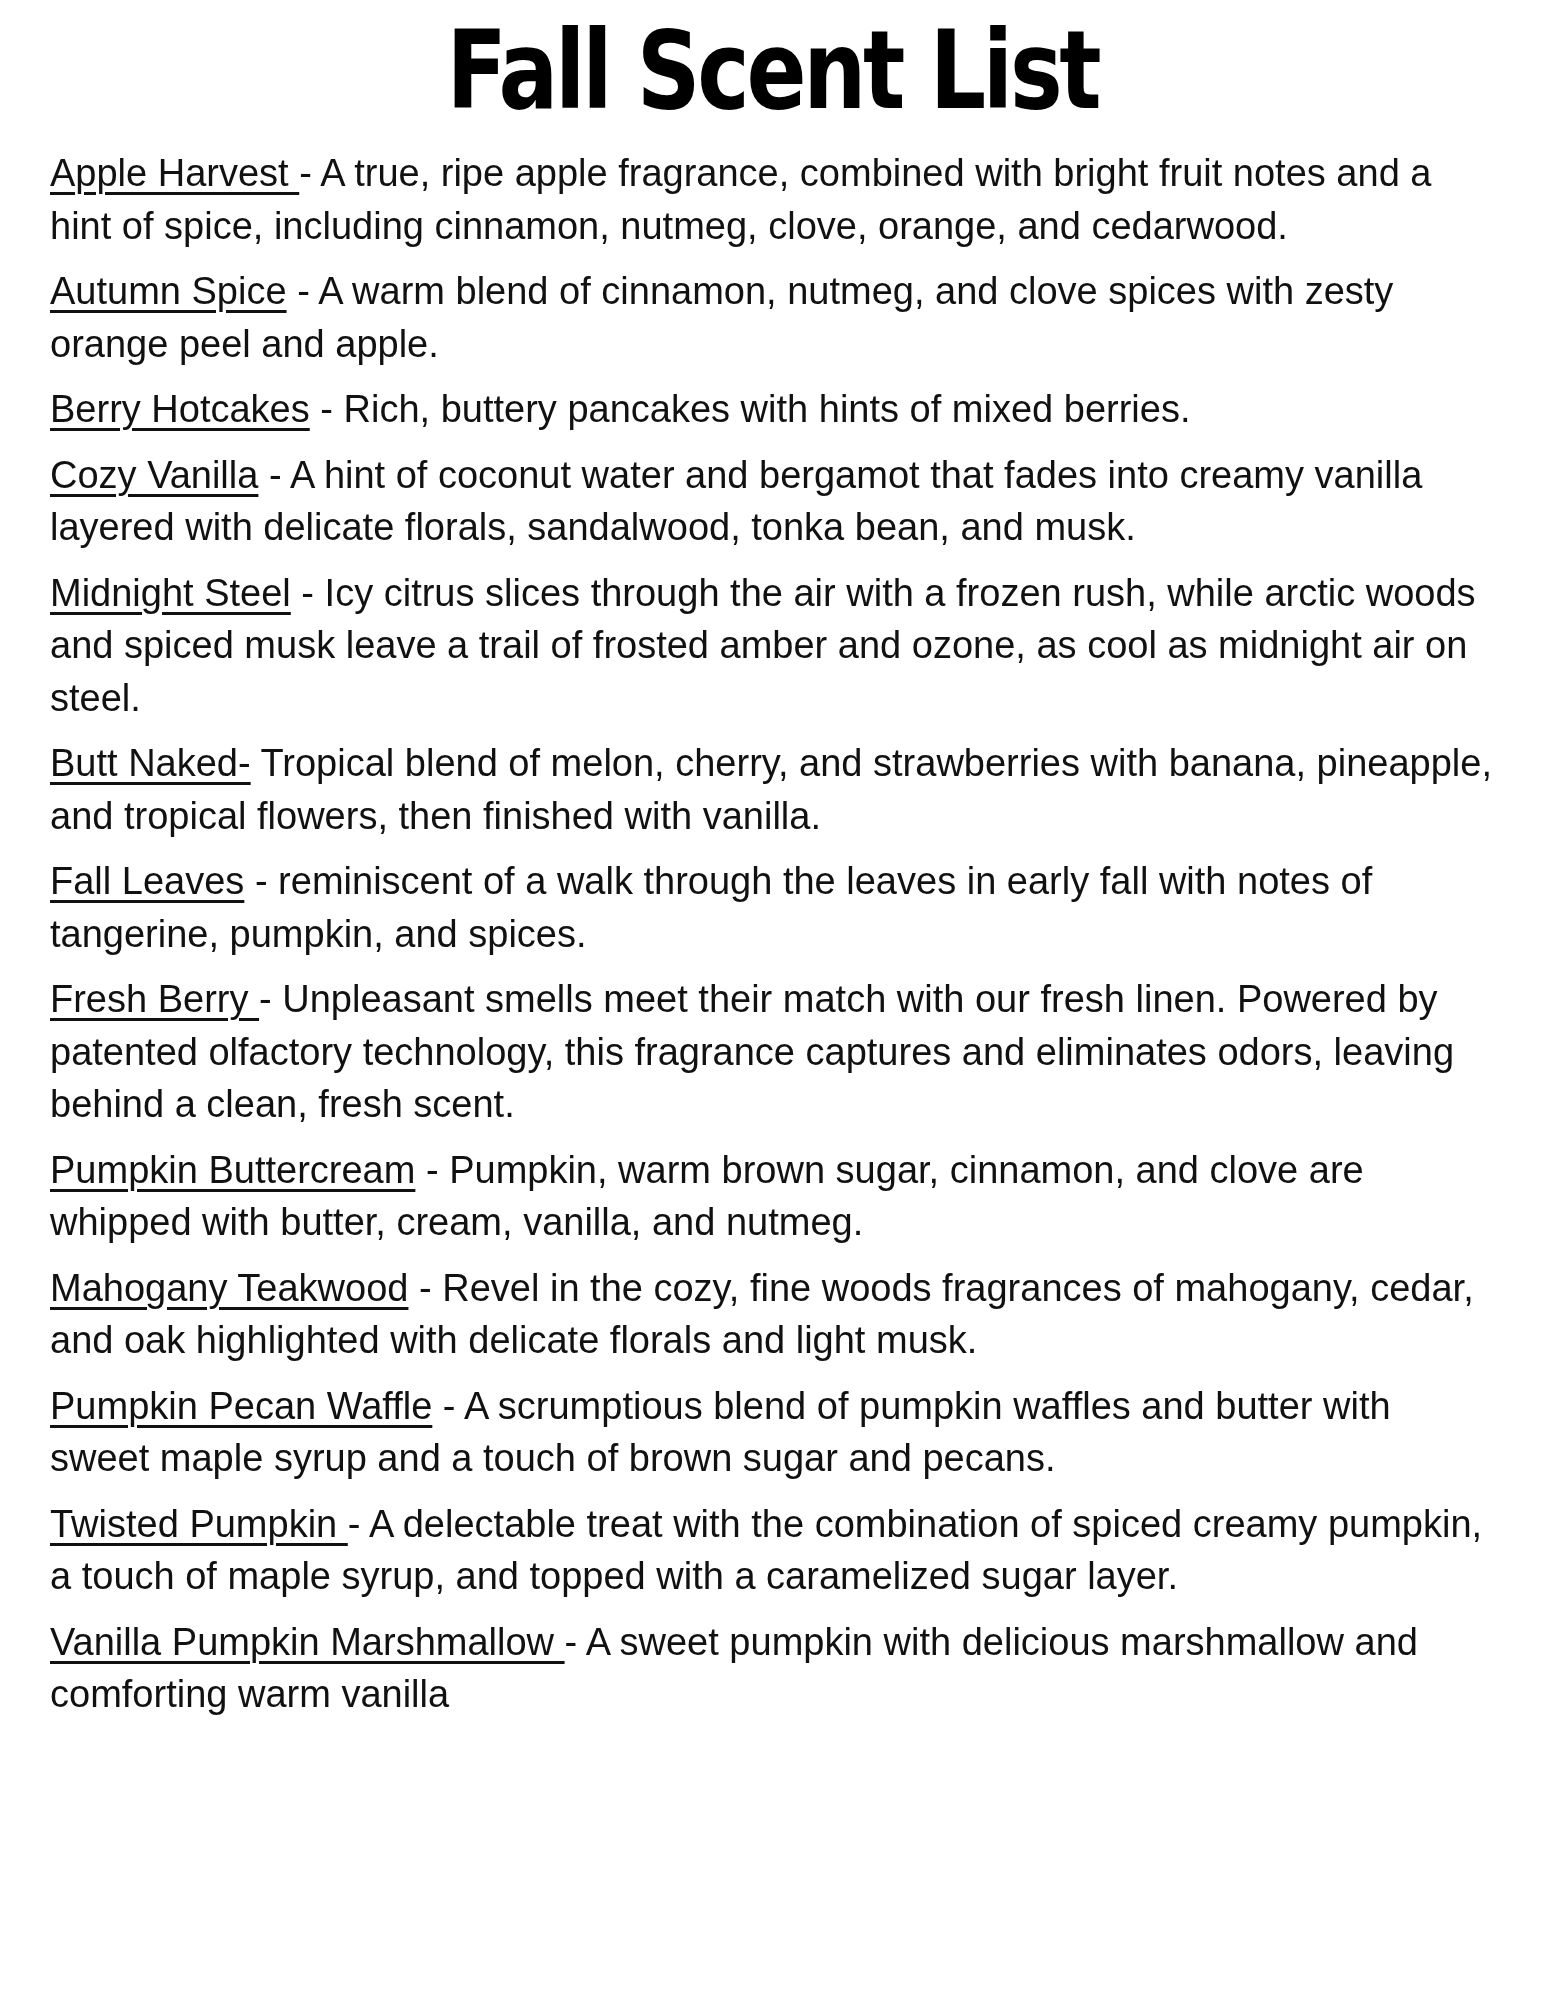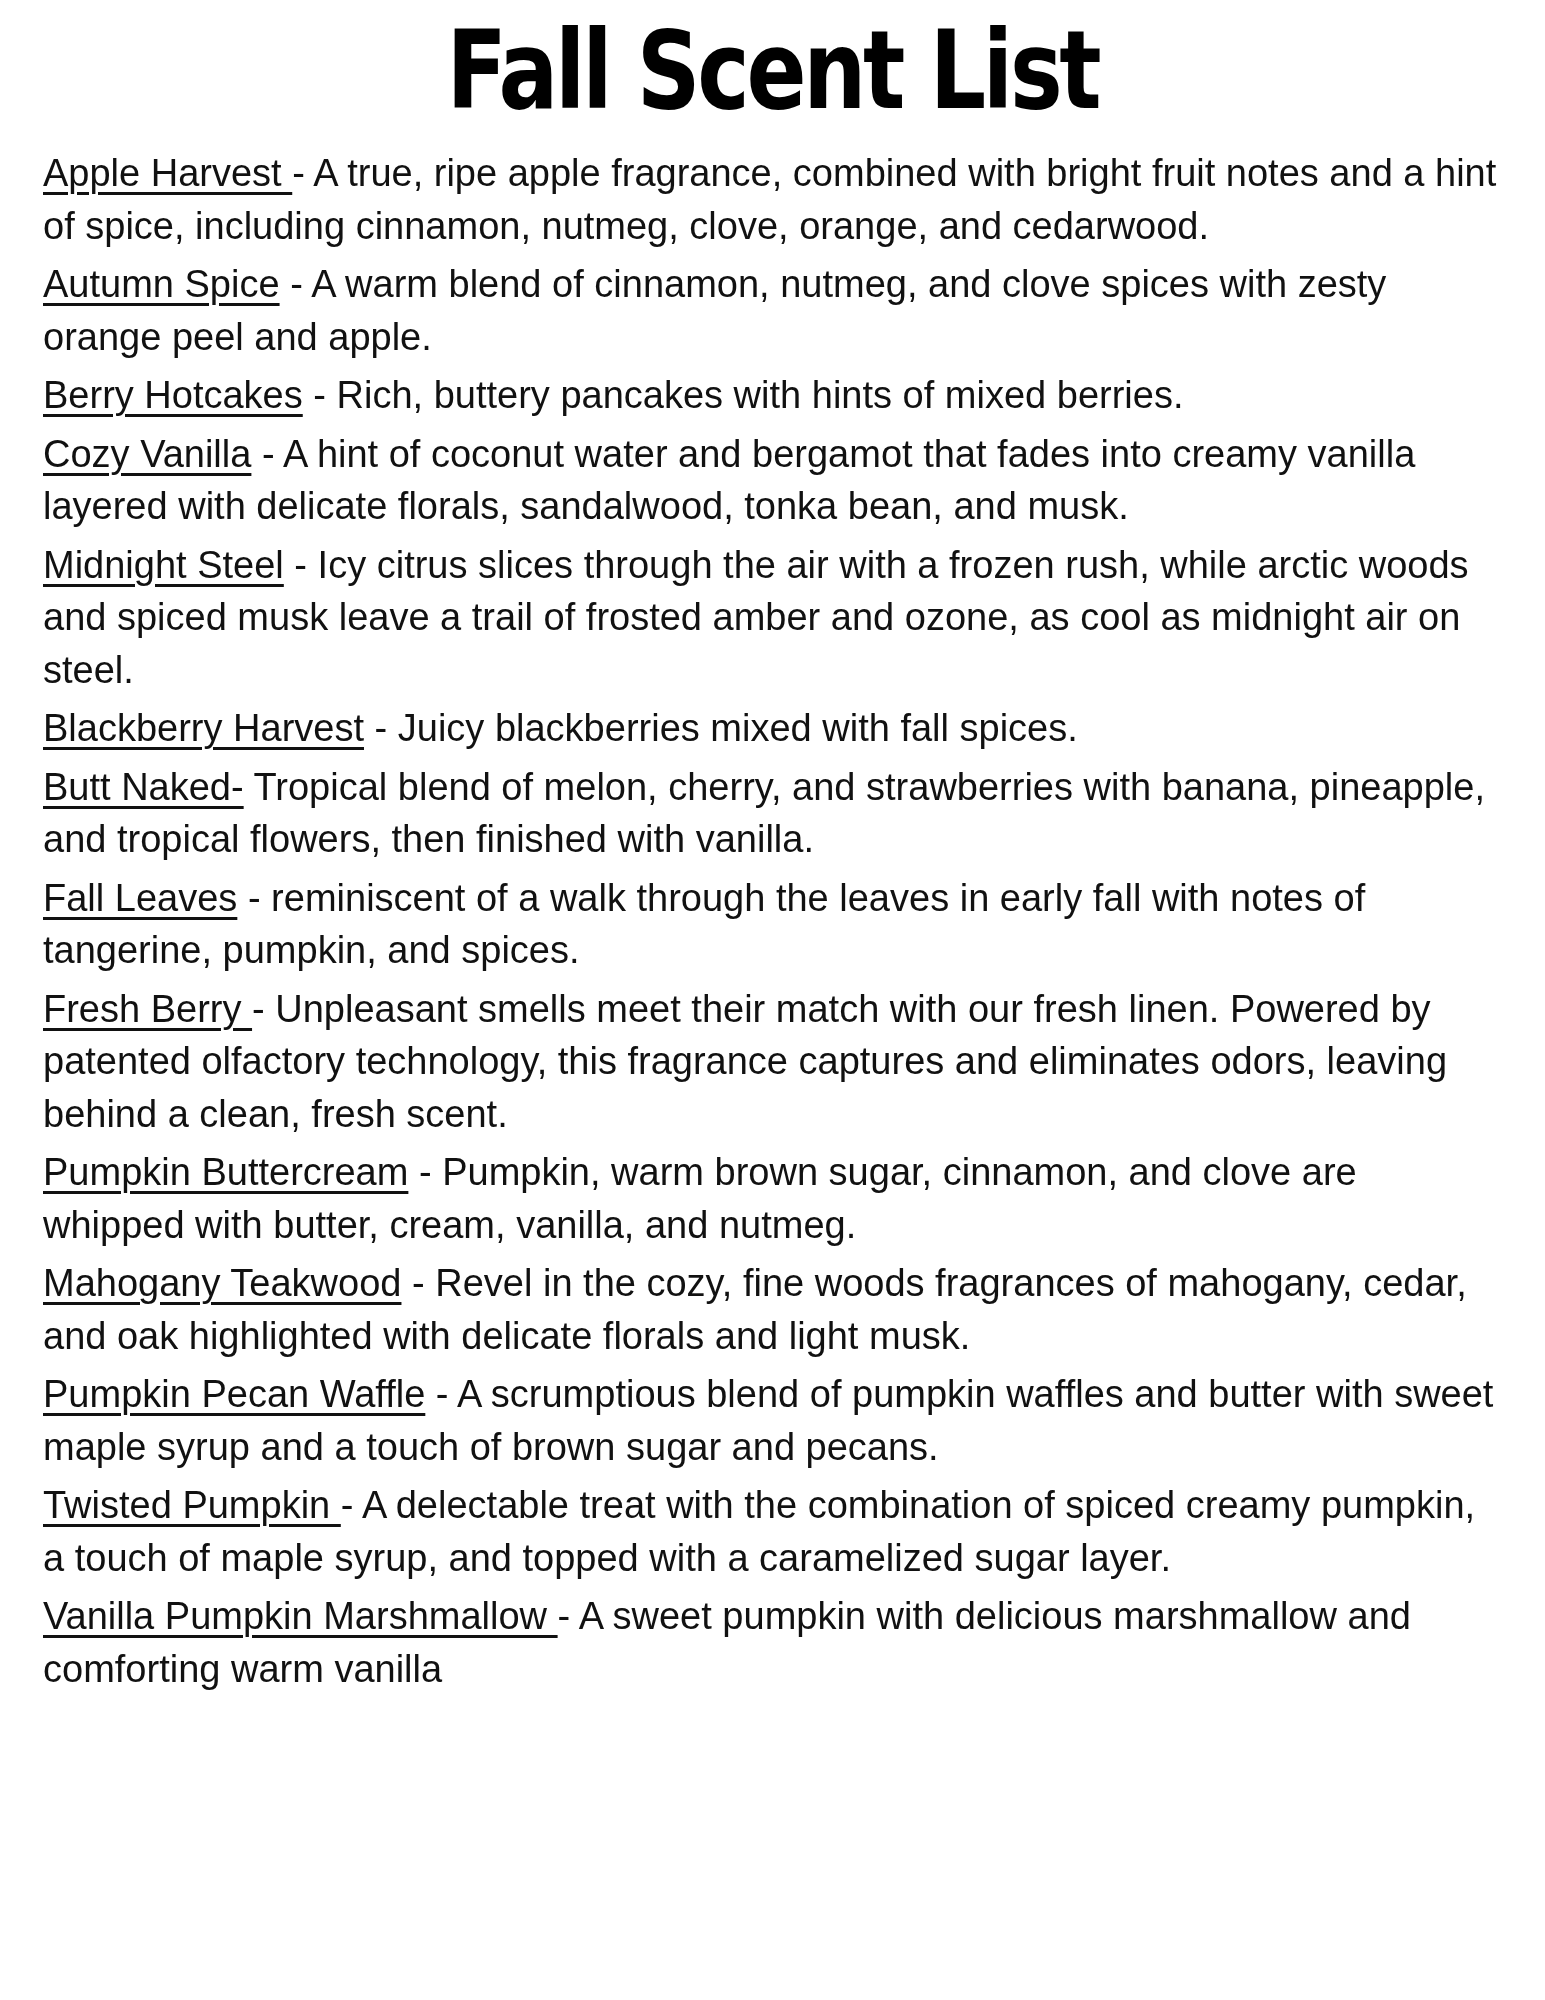--- a/index.html
+++ b/index.html
@@ -33,21 +33,21 @@
     transform: scaleX(0.82);
     transform-origin: top center;
     white-space: nowrap;
   }
   .entries {
     font-size: 38px;
     line-height: 52.5px;
     color: #111111;
   }
   p.entry {
-    margin: 6px;
+    margin: 13px;
     padding: 0;
   }
   .scent-name {
     text-decoration: underline;
     text-decoration-thickness: 3px;
     text-underline-offset: 6px;
     white-space: pre-wrap;
   }
   .scent-sep, .scent-desc {
     text-decoration: none;
@@ -63,21 +63,20 @@
   <p class="entry"><span class="scent-name">Apple Harvest </span><span class="scent-sep">- </span><span class="scent-desc">A true, ripe apple fragrance, combined with bright fruit notes and a hint of spice, including cinnamon, nutmeg, clove, orange, and cedarwood.</span></p>
 
   <p class="entry"><span class="scent-name">Autumn Spice</span><span class="scent-sep"> - </span><span class="scent-desc">A warm blend of cinnamon, nutmeg, and clove spices with zesty orange peel and apple.</span></p>
 
   <p class="entry"><span class="scent-name">Berry Hotcakes</span><span class="scent-sep"> - </span><span class="scent-desc">Rich, buttery pancakes with hints of mixed berries.</span></p>
 
   <p class="entry"><span class="scent-name">Cozy Vanilla</span><span class="scent-sep"> - </span><span class="scent-desc">A hint of coconut water and bergamot that fades into creamy vanilla layered with delicate florals, sandalwood, tonka bean, and musk.</span></p>
 
   <p class="entry"><span class="scent-name">Midnight Steel</span><span class="scent-sep"> - </span><span class="scent-desc">Icy citrus slices through the air with a frozen rush, while arctic woods and spiced musk leave a trail of frosted amber and ozone, as cool as midnight air on steel.</span></p>
 
-  <p class="entry"><span class="scent-name">Blackberry Harvest</span><span class="scent-sep"> - </span><span class="scent-desc">Juicy blackberries mixed with fall spices.</span></p>
 
   <p class="entry"><span class="scent-name">Butt Naked-</span><span class="scent-sep"> </span><span class="scent-desc">Tropical blend of melon, cherry, and strawberries with banana, pineapple, and tropical flowers, then finished with vanilla.</span></p>
 
   <p class="entry"><span class="scent-name">Fall Leaves</span><span class="scent-sep"> - </span><span class="scent-desc">reminiscent of a walk through the leaves in early fall with notes of tangerine, pumpkin, and spices.</span></p>
 
   <p class="entry"><span class="scent-name">Fresh Berry </span><span class="scent-sep">- </span><span class="scent-desc">Unpleasant smells meet their match with our fresh linen. Powered by patented olfactory technology, this fragrance captures and eliminates odors, leaving behind a clean, fresh scent.</span></p>
 
   <p class="entry"><span class="scent-name">Pumpkin Buttercream</span><span class="scent-sep"> - </span><span class="scent-desc">Pumpkin, warm brown sugar, cinnamon, and clove are whipped with butter, cream, vanilla, and nutmeg.</span></p>
 
   <p class="entry"><span class="scent-name">Mahogany Teakwood</span><span class="scent-sep"> - </span><span class="scent-desc">Revel in the cozy, fine woods fragrances of mahogany, cedar, and oak highlighted with delicate florals and light musk.</span></p>

